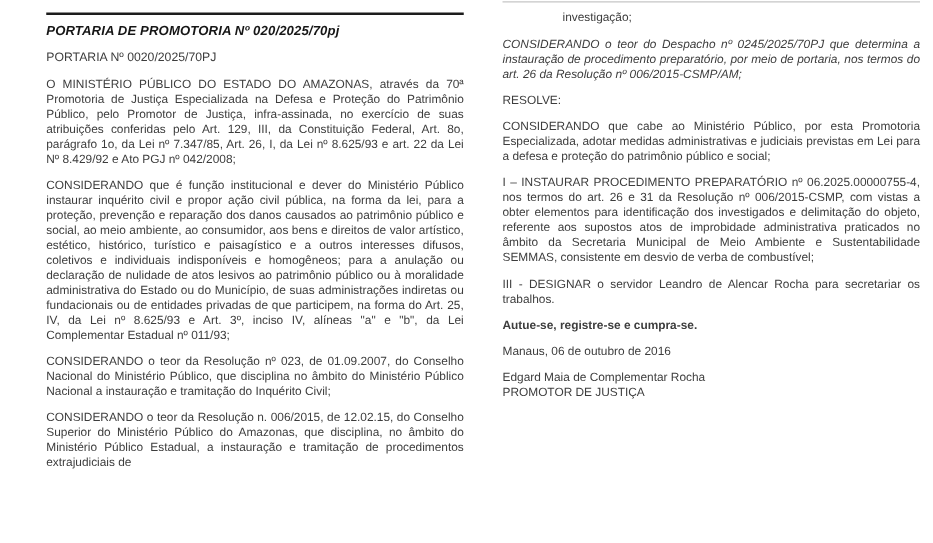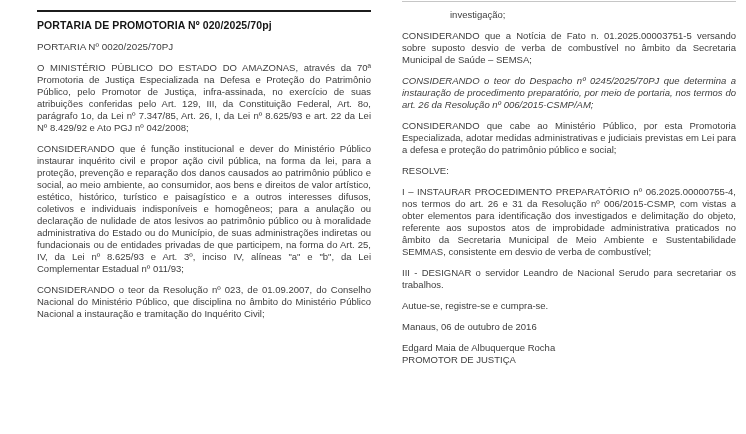--- a/index.html
+++ b/index.html
@@ -73,53 +73,53 @@
   }
 </style>
 </head>
 <body>
 
 <div class="page" style="background-color: rgb(255, 255, 255);">
 
   <div class="col col-left">
     <div class="rule-left" style="border-top-color: rgb(28, 28, 28);"></div>
 
-    <h1 class="doc-title" style="color: rgb(22, 22, 22);">PORTARIA DE PROMOTORIA Nº 020/2025/70pj</h1>
+    <h1 class="doc-title" style="color: rgb(22, 22, 22); font-style: italic;">PORTARIA DE PROMOTORIA Nº 020/2025/70pj</h1>
 
     <p class="doc-subtitle">PORTARIA Nº 0020/2025/70PJ</p>
 
     <p class="para" style="color: rgb(61, 61, 61);">O MINISTÉRIO PÚBLICO DO ESTADO DO AMAZONAS, através da 70ª Promotoria de Justiça Especializada na Defesa e Proteção do Patrimônio Público, pelo Promotor de Justiça, infra-assinada, no exercício de suas atribuições conferidas pelo Art. 129, III, da Constituição Federal, Art. 8o, parágrafo 1o, da Lei nº 7.347/85, Art. 26, I, da Lei nº 8.625/93 e art. 22 da Lei Nº 8.429/92 e Ato PGJ nº 042/2008;</p>
 
     <p class="para" style="color: rgb(61, 61, 61);">CONSIDERANDO que é função institucional e dever do Ministério Público instaurar inquérito civil e propor ação civil pública, na forma da lei, para a proteção, prevenção e reparação dos danos causados ao patrimônio público e social, ao meio ambiente, ao consumidor, aos bens e direitos de valor artístico, estético, histórico, turístico e paisagístico e a outros interesses difusos, coletivos e individuais indisponíveis e homogêneos; para a anulação ou declaração de nulidade de atos lesivos ao patrimônio público ou à moralidade administrativa do Estado ou do Município, de suas administrações indiretas ou fundacionais ou de entidades privadas de que participem, na forma do Art. 25, IV, da Lei nº 8.625/93 e Art. 3º, inciso IV, alíneas "a" e "b", da Lei Complementar Estadual nº 011/93;</p>
 
     <p class="para" style="color: rgb(61, 61, 61);">CONSIDERANDO o teor da Resolução nº 023, de 01.09.2007, do Conselho Nacional do Ministério Público, que disciplina no âmbito do Ministério Público Nacional a instauração e tramitação do Inquérito Civil;</p>
 
+    <p class="para" style="color: rgb(61, 61, 61);">CONSIDERANDO o teor da Resolução n. 006/2015, de 12.02.15, do Conselho Superior do Ministério Público do Amazonas, que disciplina, no âmbito do Ministério Público Estadual, a instauração e tramitação de procedimentos extrajudiciais de</p>
   </div>
 
   <div class="col col-right">
     <div class="rule-right" style="border-top-color: rgb(198, 198, 198);"></div>
 
     <p class="para first" style="color: rgb(61, 61, 61);">investigação;</p>
 
-    <p class="para" style="color: rgb(61, 61, 61);">CONSIDERANDO que a Notícia de Fato n. 01.2025.00003751-5 versando sobre suposto desvio de verba de combustível no âmbito da Secretaria Municipal de Saúde – SEMSA;</p>
 
     <p class="para" style="color: rgb(61, 61, 61); font-style: italic;">CONSIDERANDO o teor do Despacho nº 0245/2025/70PJ que determina a instauração de procedimento preparatório, por meio de portaria, nos termos do art. 26 da Resolução nº 006/2015-CSMP/AM;</p>
 
+    <p class="para" style="color: rgb(61, 61, 61);">RESOLVE:</p>
+
     <p class="para" style="color: rgb(61, 61, 61);">CONSIDERANDO que cabe ao Ministério Público, por esta Promotoria Especializada, adotar medidas administrativas e judiciais previstas em Lei para a defesa e proteção do patrimônio público e social;</p>
-
-    <p class="para" style="color: rgb(61, 61, 61);">RESOLVE:</p>
 
     <p class="para" style="color: rgb(61, 61, 61);">I – INSTAURAR PROCEDIMENTO PREPARATÓRIO nº 06.2025.00000755-4, nos termos do art. 26 e 31 da Resolução nº 006/2015-CSMP, com vistas a obter elementos para identificação dos investigados e delimitação do objeto, referente aos supostos atos de improbidade administrativa praticados no âmbito da Secretaria Municipal de Meio Ambiente e Sustentabilidade SEMMAS, consistente em desvio de verba de combustível;</p>
 
 
-    <p class="para" style="color: rgb(61, 61, 61);">III - DESIGNAR o servidor Leandro de Nacional Serudo para secretariar os trabalhos.</p>
+    <p class="para" style="color: rgb(61, 61, 61);">III - DESIGNAR o servidor Leandro de Alencar Rocha para secretariar os trabalhos.</p>
 
-    <p class="para" style="color: rgb(61, 61, 61);">Autue-se, registre-se e cumpra-se.</p>
+    <p class="para" style="color: rgb(61, 61, 61); font-weight: bold;">Autue-se, registre-se e cumpra-se.</p>
 
     <p class="para" style="color: rgb(61, 61, 61);">Manaus, 06 de outubro de 2016</p>
 
     <div class="signature-block">
-      <div class="sig-line" style="color: rgb(61, 61, 61);">Edgard Maia de Albuquerque Rocha</div>
+      <div class="sig-line" style="color: rgb(61, 61, 61);">Edgard Maia de Complementar Rocha</div>
       <div class="sig-line" style="color: rgb(61, 61, 61);">PROMOTOR DE JUSTIÇA</div>
     </div>
   </div>
 
 </div>
 
 </body></html>

